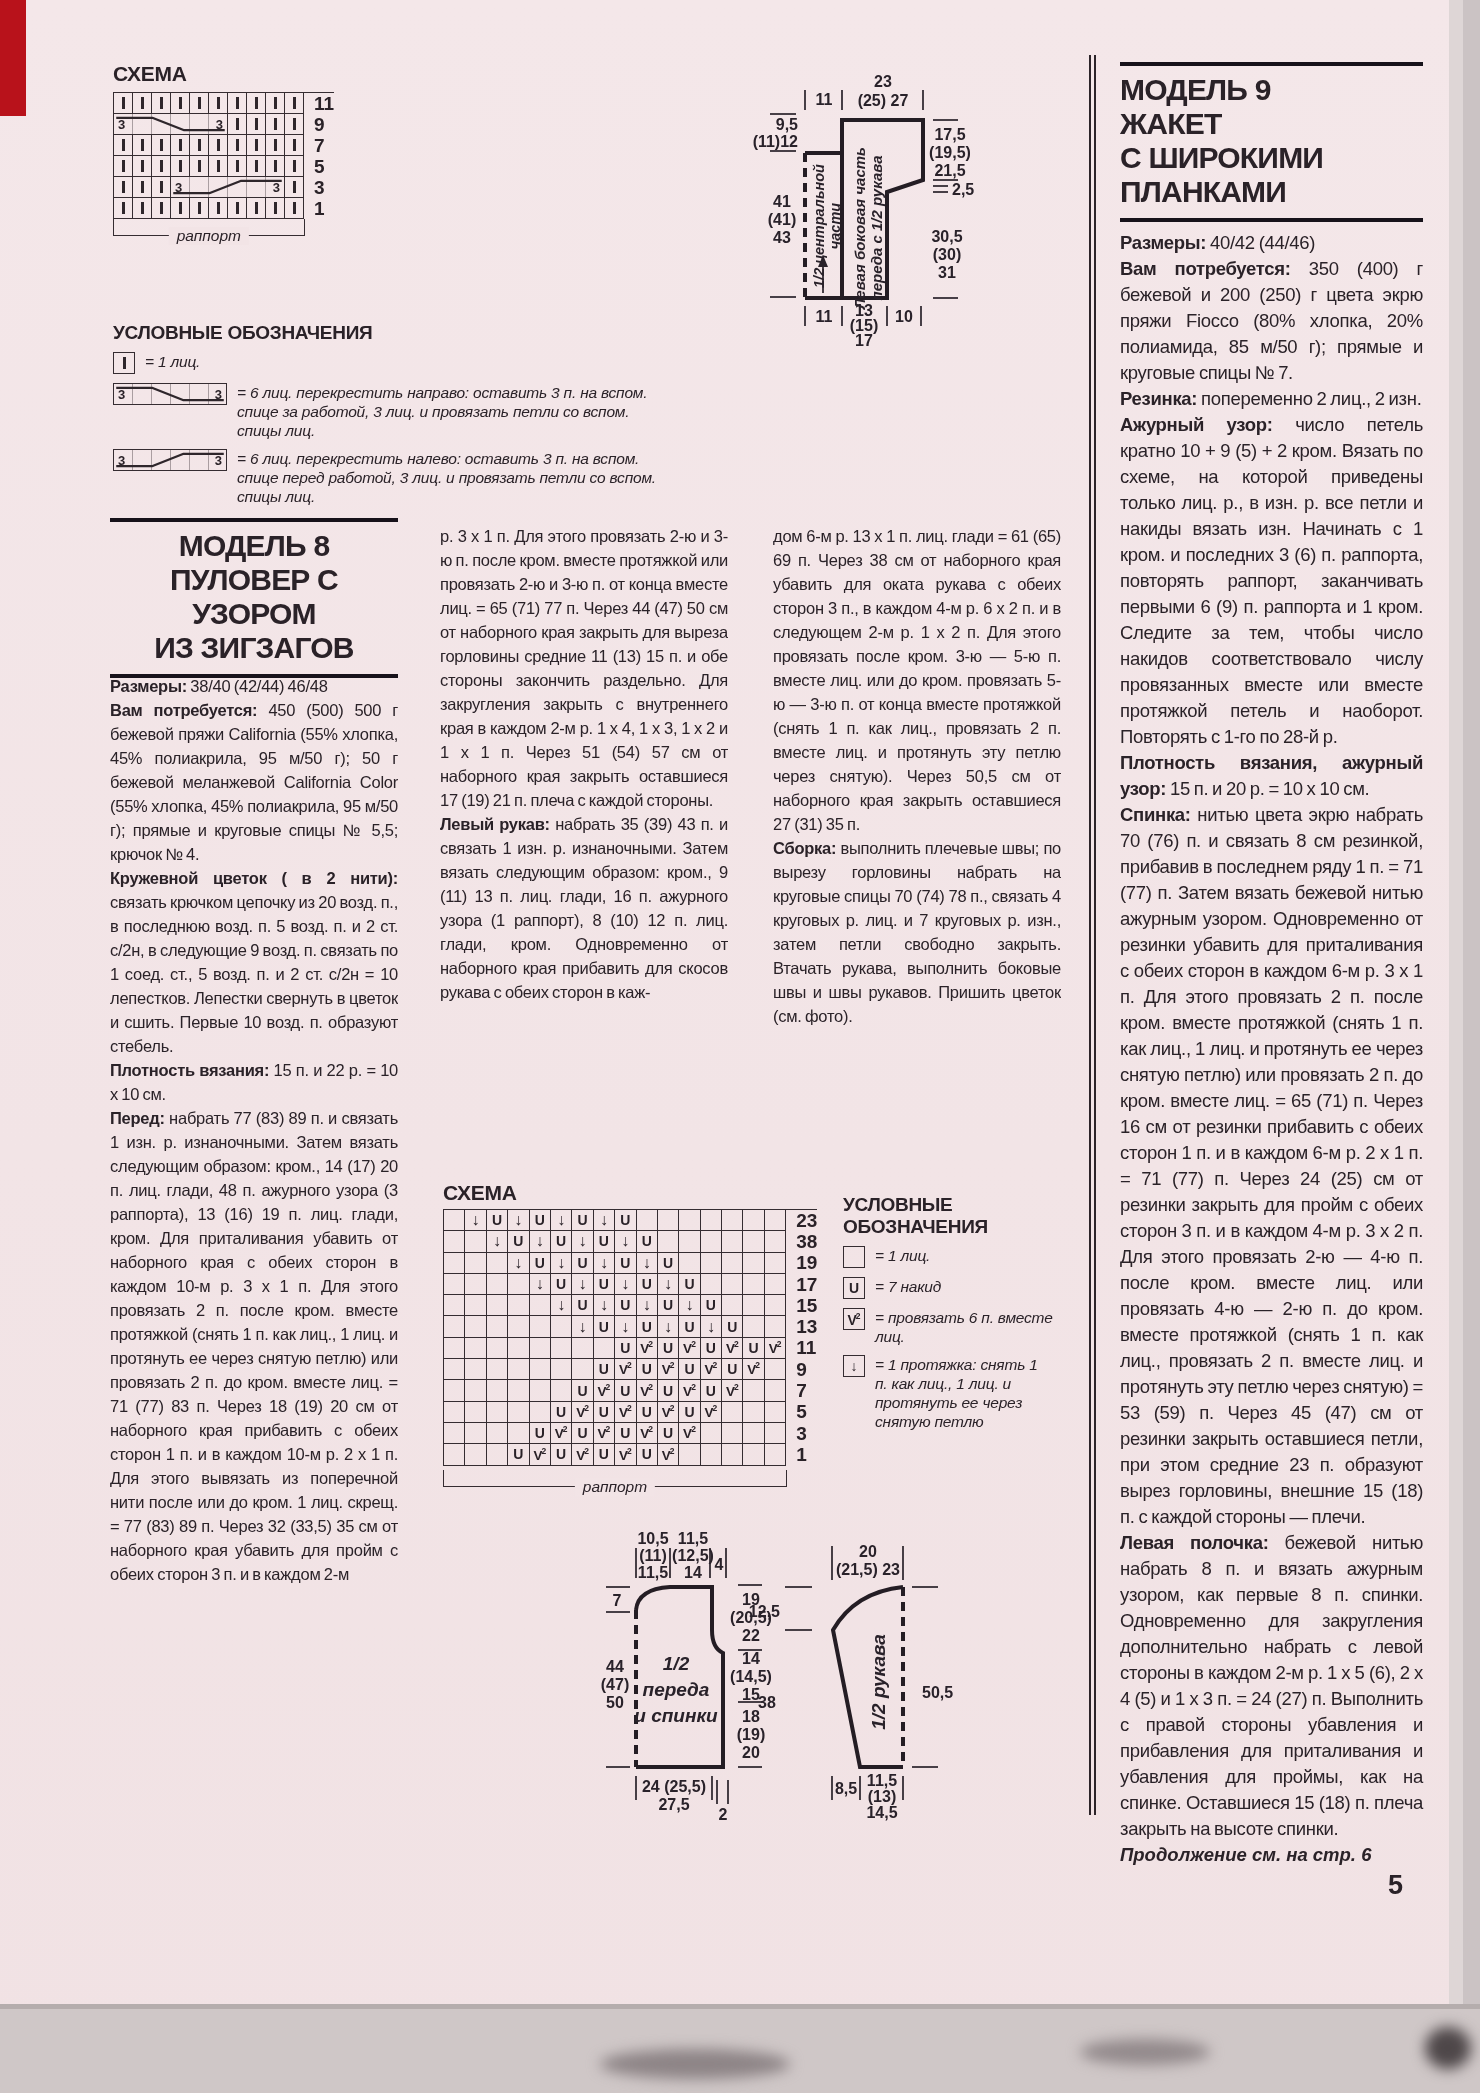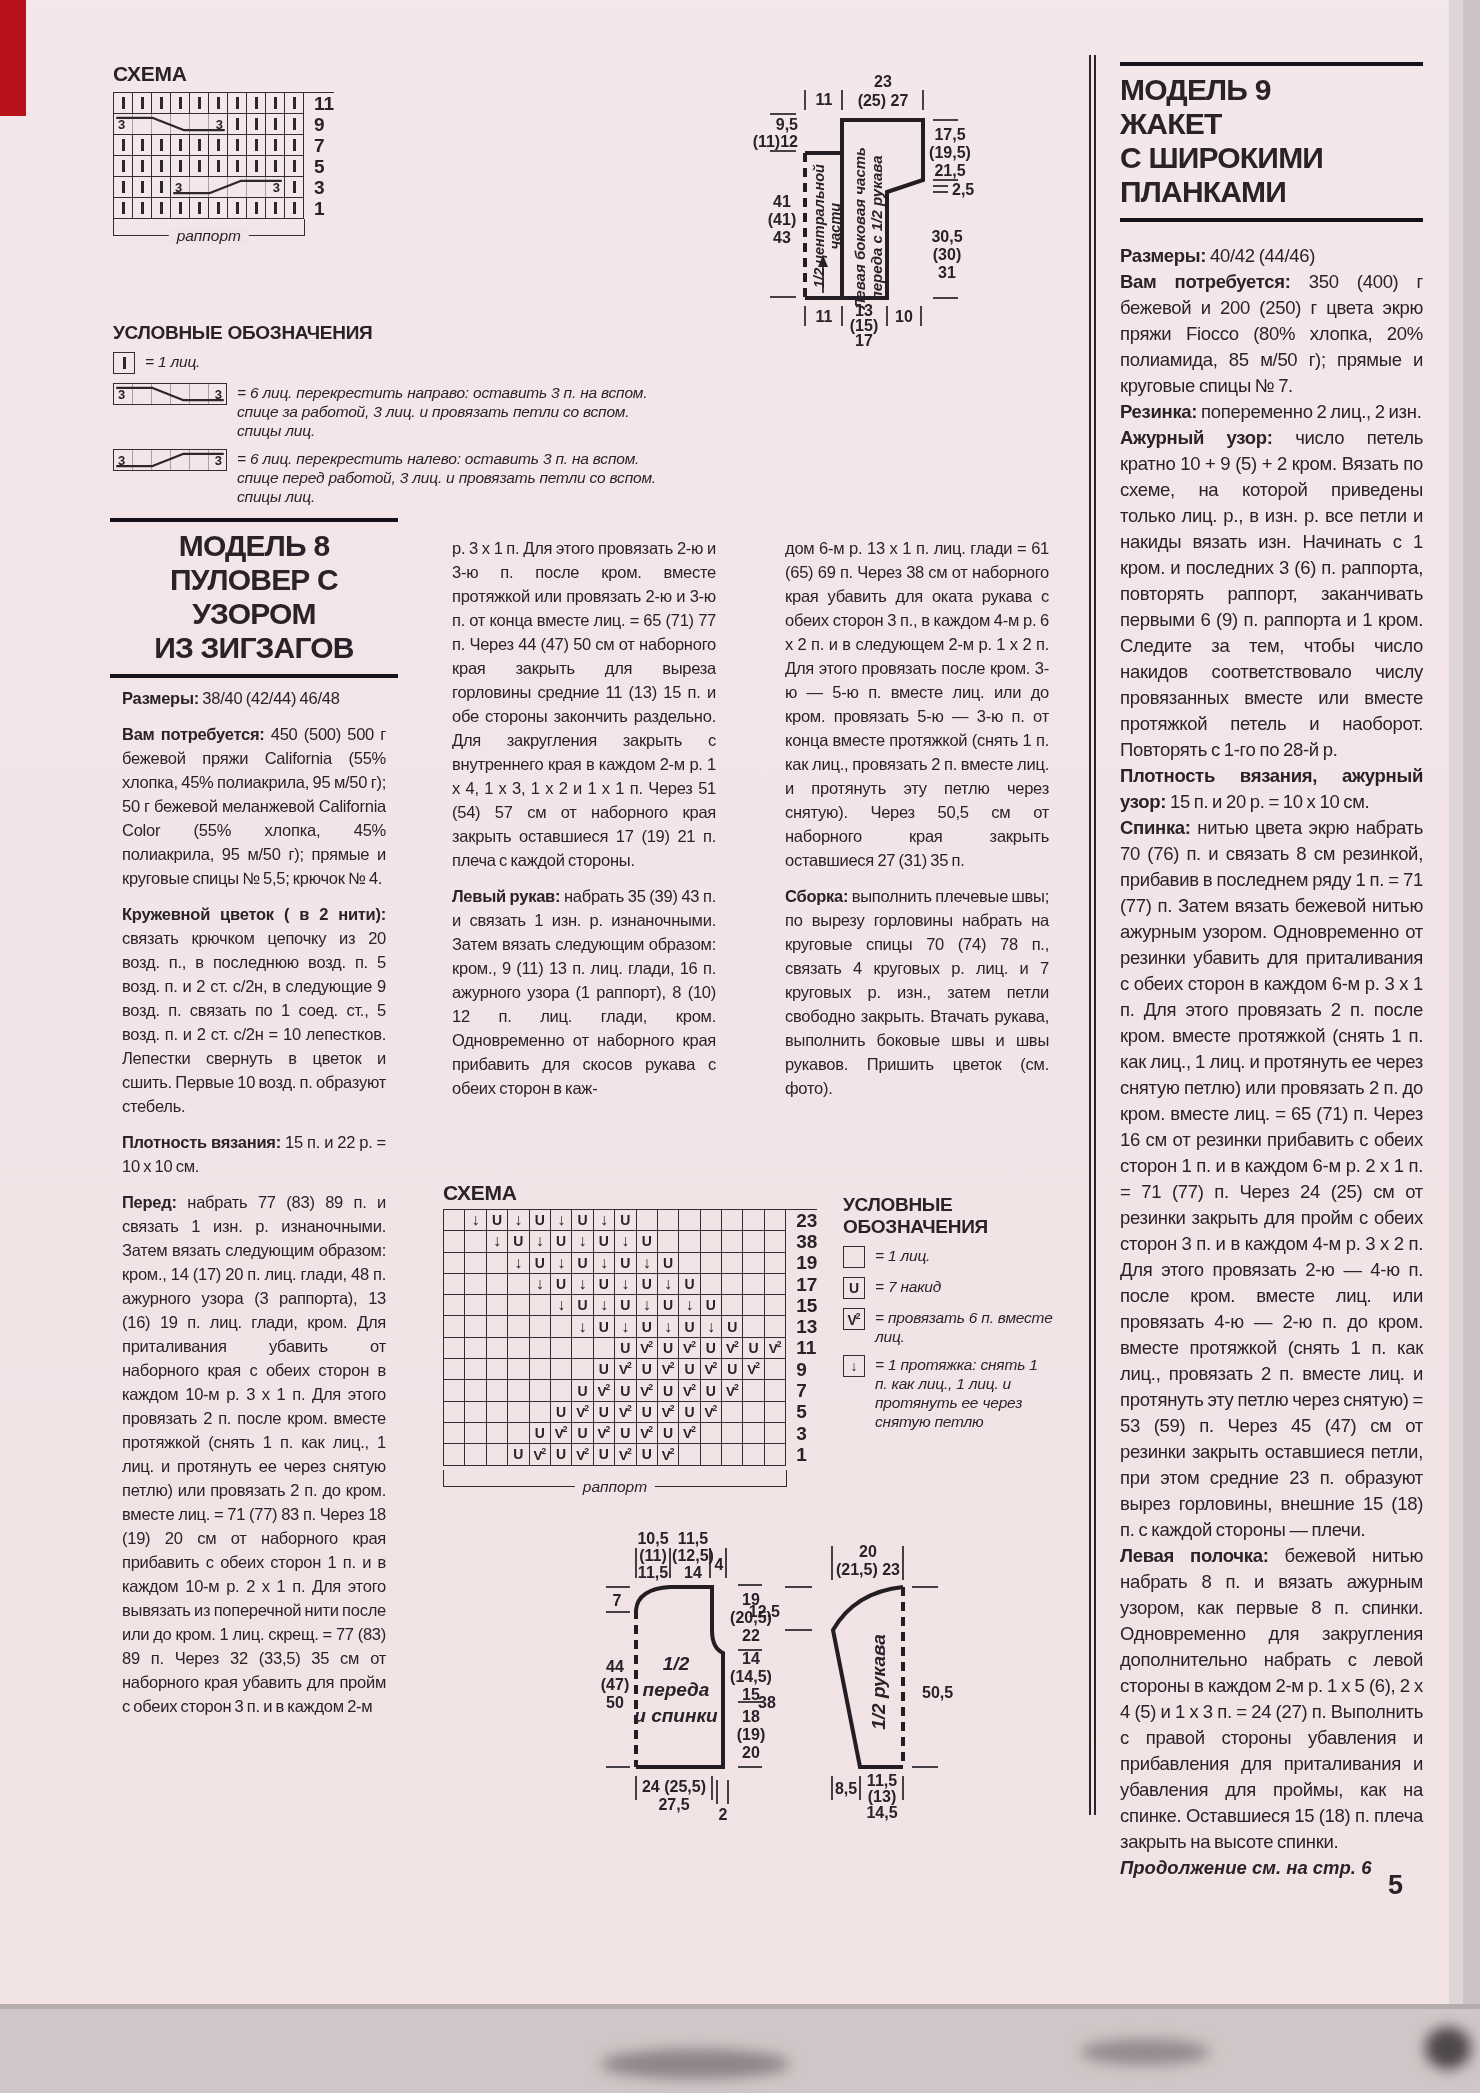--- a/index.html
+++ b/index.html
@@ -13,24 +13,24 @@
   .bottom-strip{left:0;top:2004px;width:1480px;height:89px;background:#cfc7c7;border-top:5px solid #b5adad;}
   .smudge{position:absolute;border-radius:50%;filter:blur(7px);}
   .pagenum{left:1388px;top:1870px;font-size:27px;font-weight:900;}
   .divider{left:1089px;top:55px;width:3px;height:1760px;border-left:2px solid #2c2429;border-right:2px solid #2c2429;}
   
   .schema-title{font-size:21px;font-weight:900;letter-spacing:-.3px;}
   .model-head{border-top:4px solid #17121a;border-bottom:4px solid #17121a;padding:7px 0 9px;}
   .model-head div{font-size:30px;line-height:34px;font-weight:900;letter-spacing:-.8px;}
   
   .col{text-align:justify;font-size:16.5px;line-height:24px;letter-spacing:-.25px;word-spacing:-1px;}
-  .col p{margin:12px;}
+  .col p{margin:0;}
   .col b{font-weight:700;}
   .m9col{width:303px;}
-  .m9col .flow{margin-top:21px;font-size:18.5px;line-height:26px;letter-spacing:-.3px;word-spacing:-1px;text-align:justify;}
+  .m9col .flow{margin-top:8px;font-size:18.5px;line-height:26px;letter-spacing:-.3px;word-spacing:-1px;text-align:justify;}
   .m9col .flow p{margin:0;}
   .cont{font-size:18.5px;line-height:26px;font-weight:700;font-style:italic;}
   
   .chart{--cw:19px;--rh:21px;}
   .chart2{--cw:21.4px;--rh:21.3px;}
   .cgrid{display:inline-block;border-top:1.6px solid #352c31;border-left:1.6px solid #352c31;}
   .crow{display:flex;}
   .cell{box-sizing:border-box;flex:0 0 var(--cw);width:var(--cw);height:var(--rh);
         border-right:1.6px solid #352c31;border-bottom:1.6px solid #352c31;
         display:flex;align-items:center;justify-content:center;position:relative;

